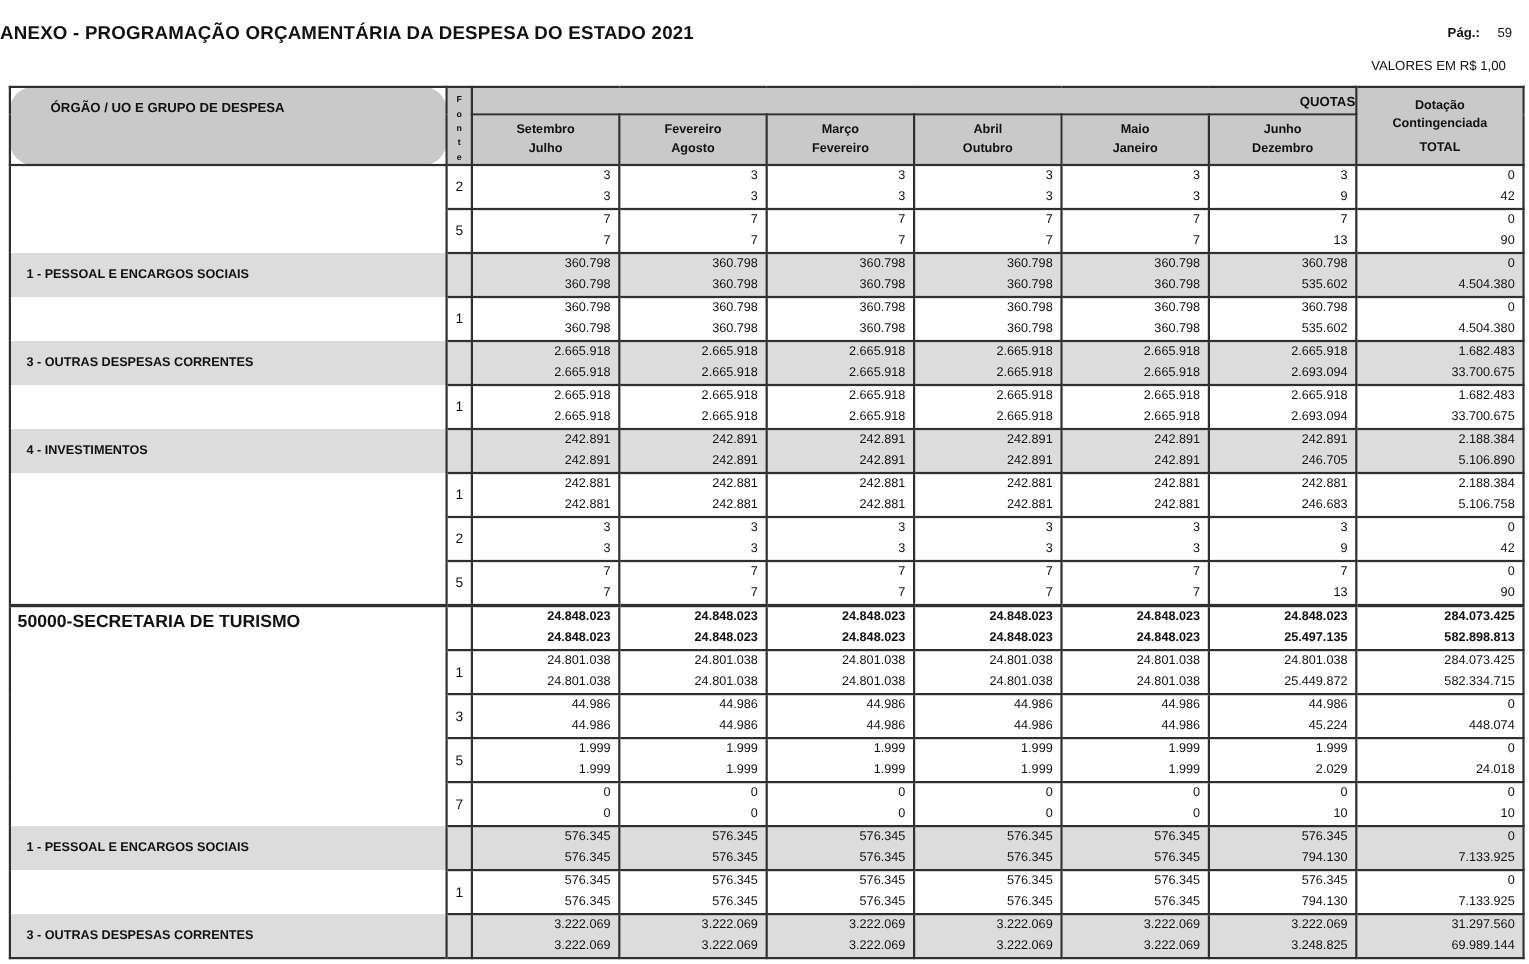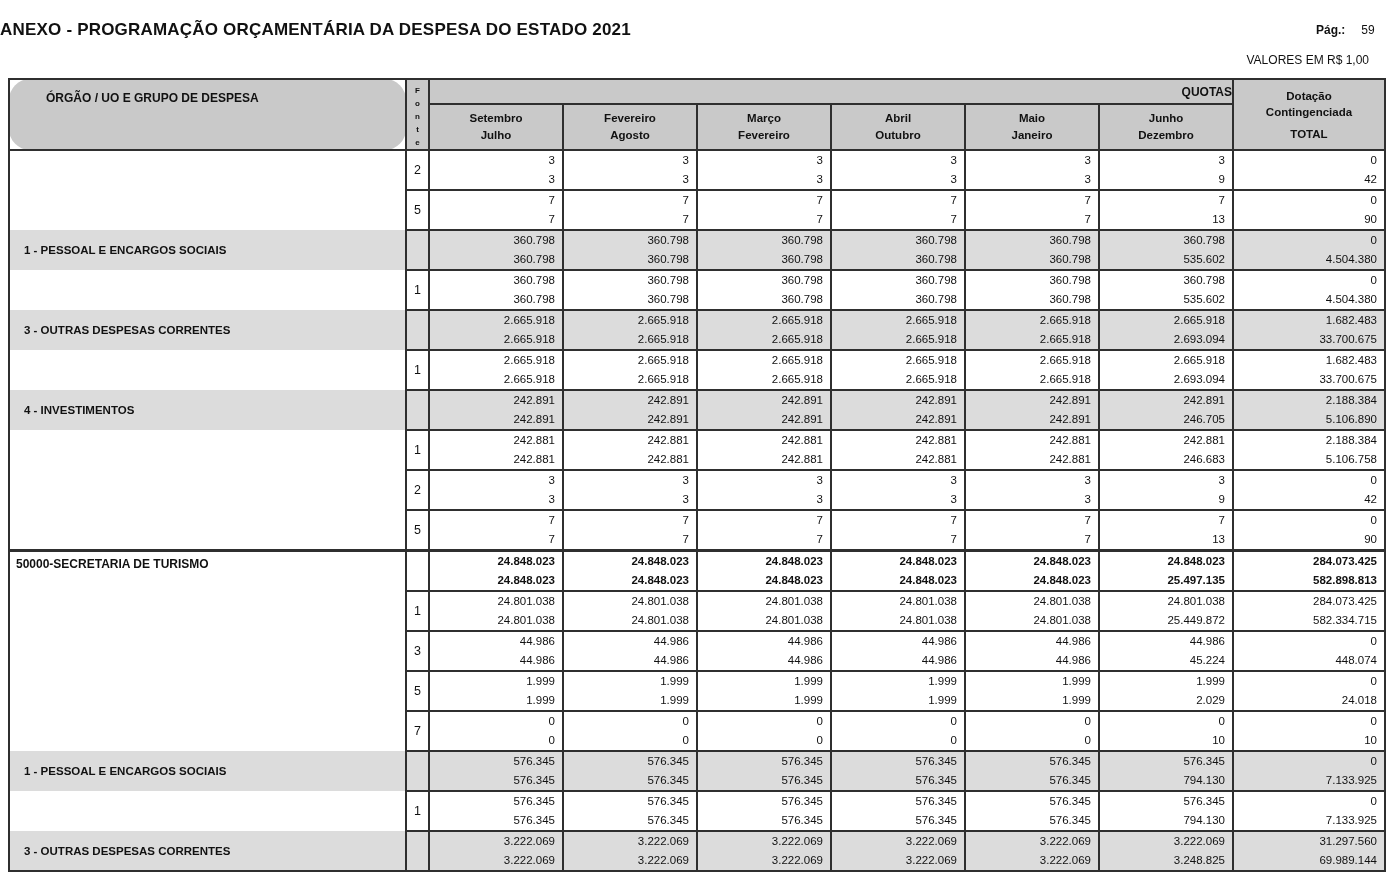--- a/index.html
+++ b/index.html
@@ -51,21 +51,21 @@
   }
   td.total-h .tl3{margin-top:6px;}
 
   
   tr.brow td{height:40px;}
   td.lc{
     border:0 none;border-right:2px solid var(--border);
     vertical-align:middle;background:#fff;
   }
   td.lc .glabel{font-weight:bold;font-size:11.5px;padding-left:14px;}
-  td.lc .olabel{font-weight:bold;font-size:12px;padding-left:6px;}
+  td.lc .olabel{font-weight:bold;font-size:16px;padding-left:6px;}
   tr.organ td.lc{vertical-align:top;padding-top:5px;}
   td.fc{
     border:2px solid var(--border);text-align:center;
     vertical-align:middle;font-size:12.5px;background:#fff;
   }
   td.vc{border:2px solid var(--border);vertical-align:middle;background:#fff;}
   td.vc .ln{height:19px;line-height:19px;text-align:right;padding-right:7px;white-space:nowrap;}
   tr.group td{background:var(--row-gray);}
   tr.organ td.vc .ln{font-weight:bold;}
   tr.sep td{border-top:3px solid var(--border);}

